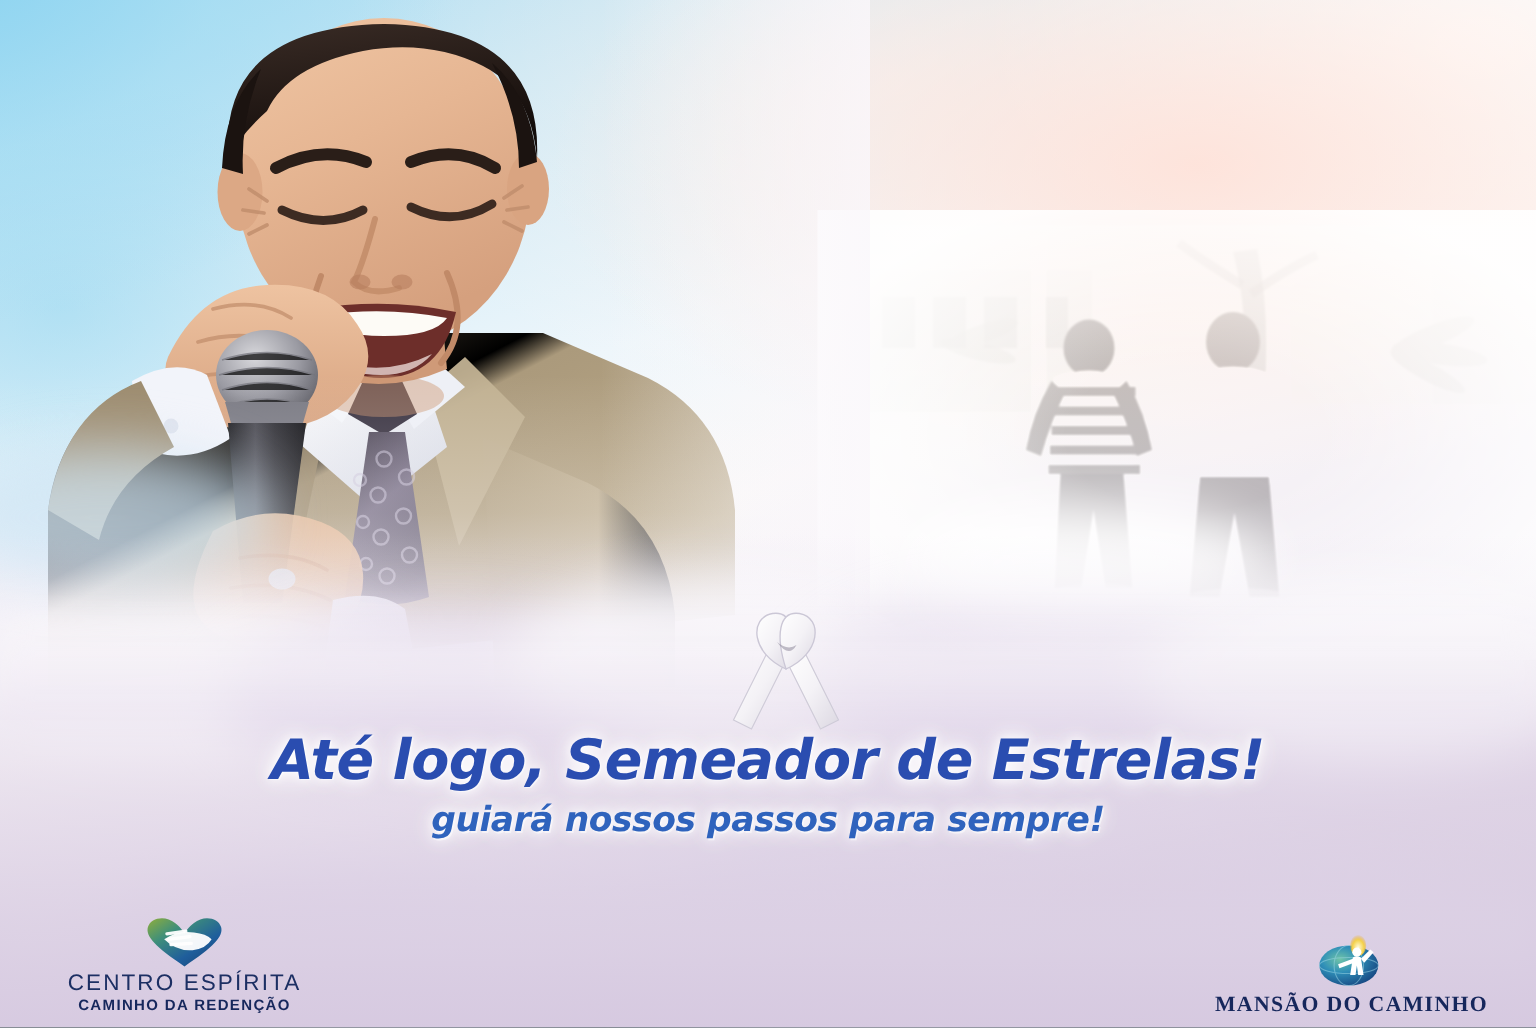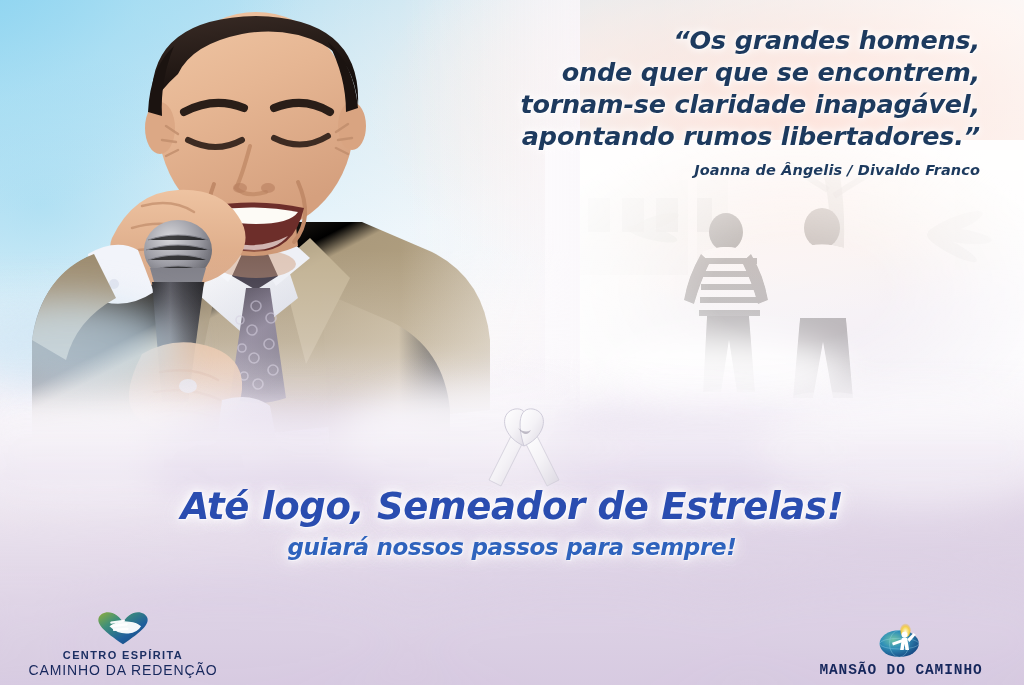--- a/index.html
+++ b/index.html
@@ -177,36 +177,36 @@
   }
   .logo-right {
     position: absolute;
     right: 8px; bottom: 6px;
     width: 230px;
     text-align: center;
   }
   .logo-mark { height: 38px; display: block; margin: 0 auto 2px; }
   .logo-txt-sm {
     font-family: "Liberation Sans", sans-serif;
-    font-weight: bold;
-    font-size: 11px;
+    font-weight: normal;
+    font-size: 15px;
     letter-spacing: 1.4px;
     color: #1c2f63;
     line-height: 13px;
   }
   .logo-txt-lg {
     font-family: "Liberation Sans", sans-serif;
-    font-weight: normal;
-    font-size: 14px;
+    font-weight: bold;
+    font-size: 10px;
     letter-spacing: 0.9px;
     color: #16275c;
     line-height: 17px;
   }
   .logo-txt-mid {
-    font-family: Liberation Mono, monospace;
+    font-family: Liberation Serif, serif;
     font-weight: bold;
     font-size: 14.5px;
     letter-spacing: 0.9px;
     color: #16275c;
     line-height: 17px;
   }
 </style>
 </head>
 <body>
 
@@ -454,27 +454,20 @@
     <div class="cloud cl-w" style="left:600px; top:336px; width:250px; height:80px;"></div>
     <div class="cloud cl-v" style="left:60px; top:586px; width:340px; height:110px;"></div>
     <div class="cloud cl-v" style="left:420px; top:596px; width:330px; height:110px;"></div>
     <div class="cloud cl-v" style="left:720px; top:582px; width:340px; height:115px;"></div>
     <div class="cloudband" style="top:404px; height:90px;"></div>
     <div class="cloudband" style="top:598px; height:70px; opacity:0.55;"></div>
   </div>
 
   <div class="bg-layer sky-violet-bottom"></div>
 
-  <div class="quote-block">
-    <div class="quote-line">“Os grandes homens,</div>
-    <div class="quote-line">onde quer que se encontrem,</div>
-    <div class="quote-line">tornam-se claridade inapagável,</div>
-    <div class="quote-line">apontando rumos libertadores.”</div>
-    <div class="quote-attrib">Joanna de Ângelis / Divaldo Franco</div>
-  </div>
 
   <div class="ribbon-wrap">
     <svg viewBox="0 0 78 82" width="78" height="82">
       <defs>
         <linearGradient id="rib" x1="0" y1="0" x2="1" y2="1">
           <stop offset="0%" stop-color="#ffffff"></stop>
           <stop offset="50%" stop-color="#f4f2f6"></stop>
           <stop offset="100%" stop-color="#dcd8e2"></stop>
         </linearGradient>
       </defs>

